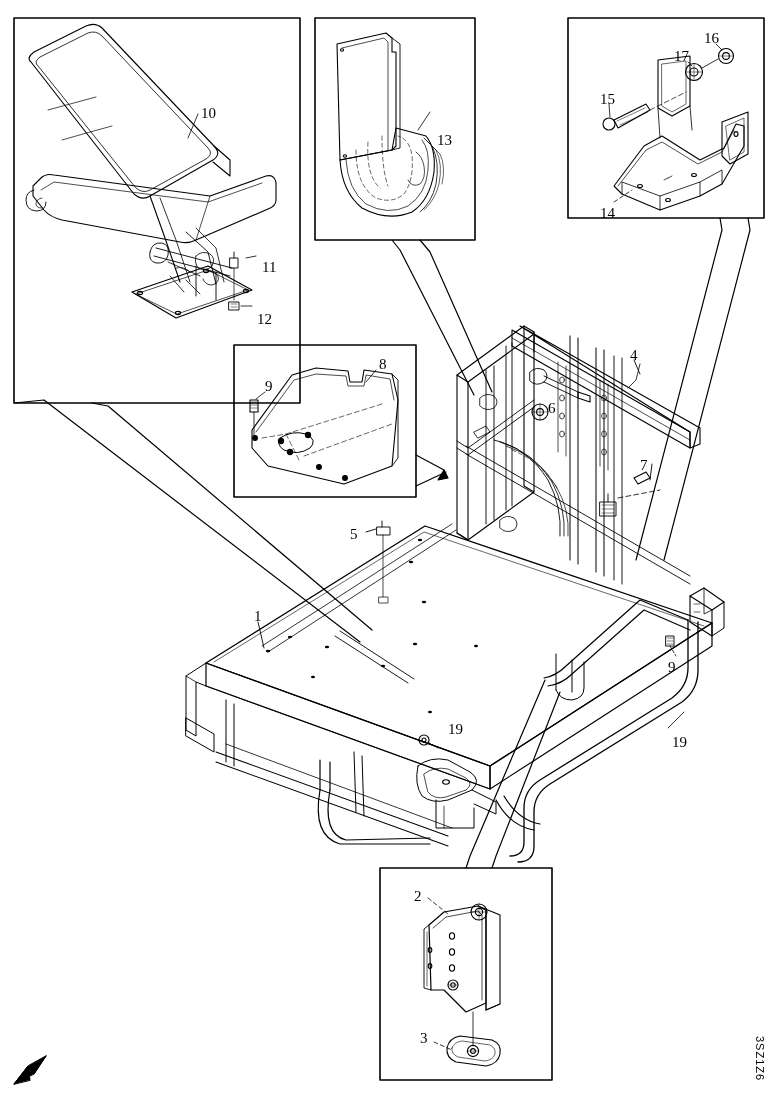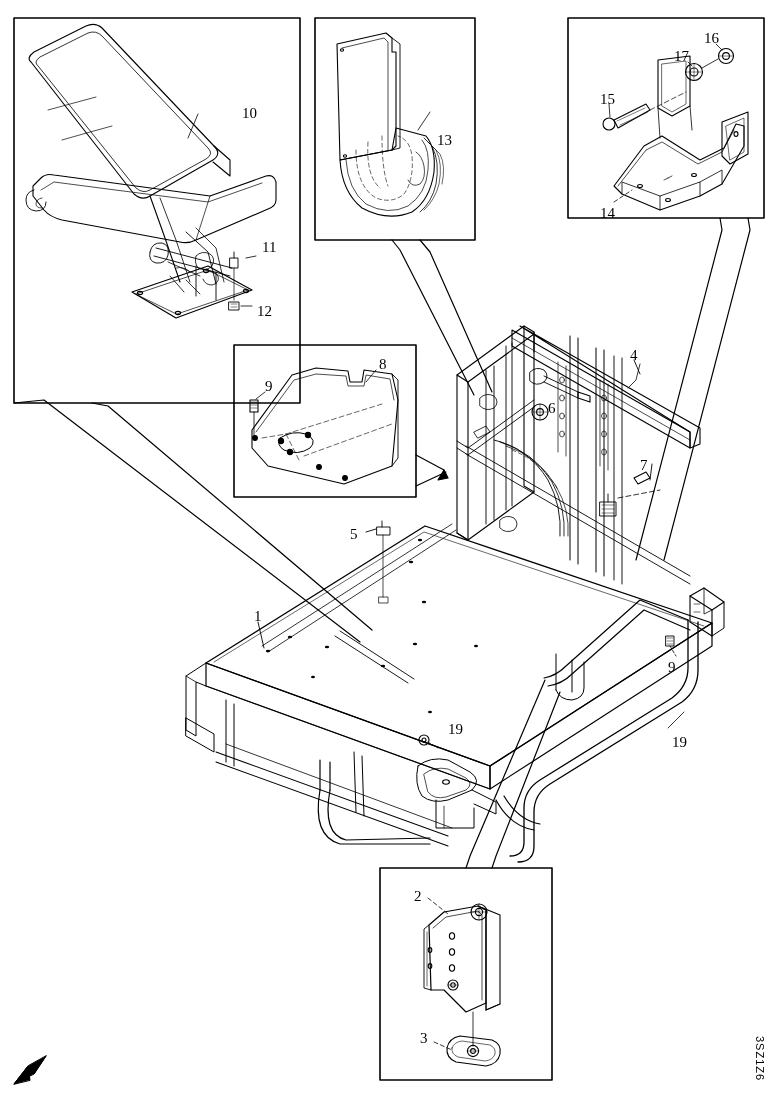--- a/index.html
+++ b/index.html
@@ -441,23 +441,23 @@
     </g>
 
     <g fill="#000" stroke="#000" stroke-width="1">
       <path d="M46 1056 L34 1074 L14 1084 L28 1066 Z"></path>
       <path d="M14 1084 L28 1066 L30 1080 Z"></path>
       <path d="M46 1056 L34 1074"></path>
     </g>
 
   </svg>
 
-  <div class="callout" style="left:201px;top:106px;margin-left:41px;">10</div>
-  <div class="callout" style="left:262px;top:240px;">11</div>
-  <div class="callout" style="left:257px;top:304px;">12</div>
+  <div class="callout" style="left:201px;top:106px;">10</div>
+  <div class="callout" style="left:262px;top:260px;">11</div>
+  <div class="callout" style="left:257px;top:312px;">12</div>
   <div class="callout" style="left:437px;top:100px;margin-top:33px;">13</div>
   <div class="callout" style="left:704px;top:31px;">16</div>
   <div class="callout" style="left:674px;top:49px;font-family:Liberation Serif, serif;">17</div>
   <div class="callout" style="left:600px;top:92px;text-align:center;">15</div>
   <div class="callout" style="left:600px;top:206px;font-family:Liberation Serif, serif;">14</div>
   <div class="callout" style="left:379px;top:357px;">8</div>
   <div class="callout" style="left:265px;top:379px;">9</div>
   <div class="callout" style="left:630px;top:348px;">4</div>
   <div class="callout" style="left:548px;top:401px;">6</div>
   <div class="callout" style="left:640px;top:458px;">7</div>

